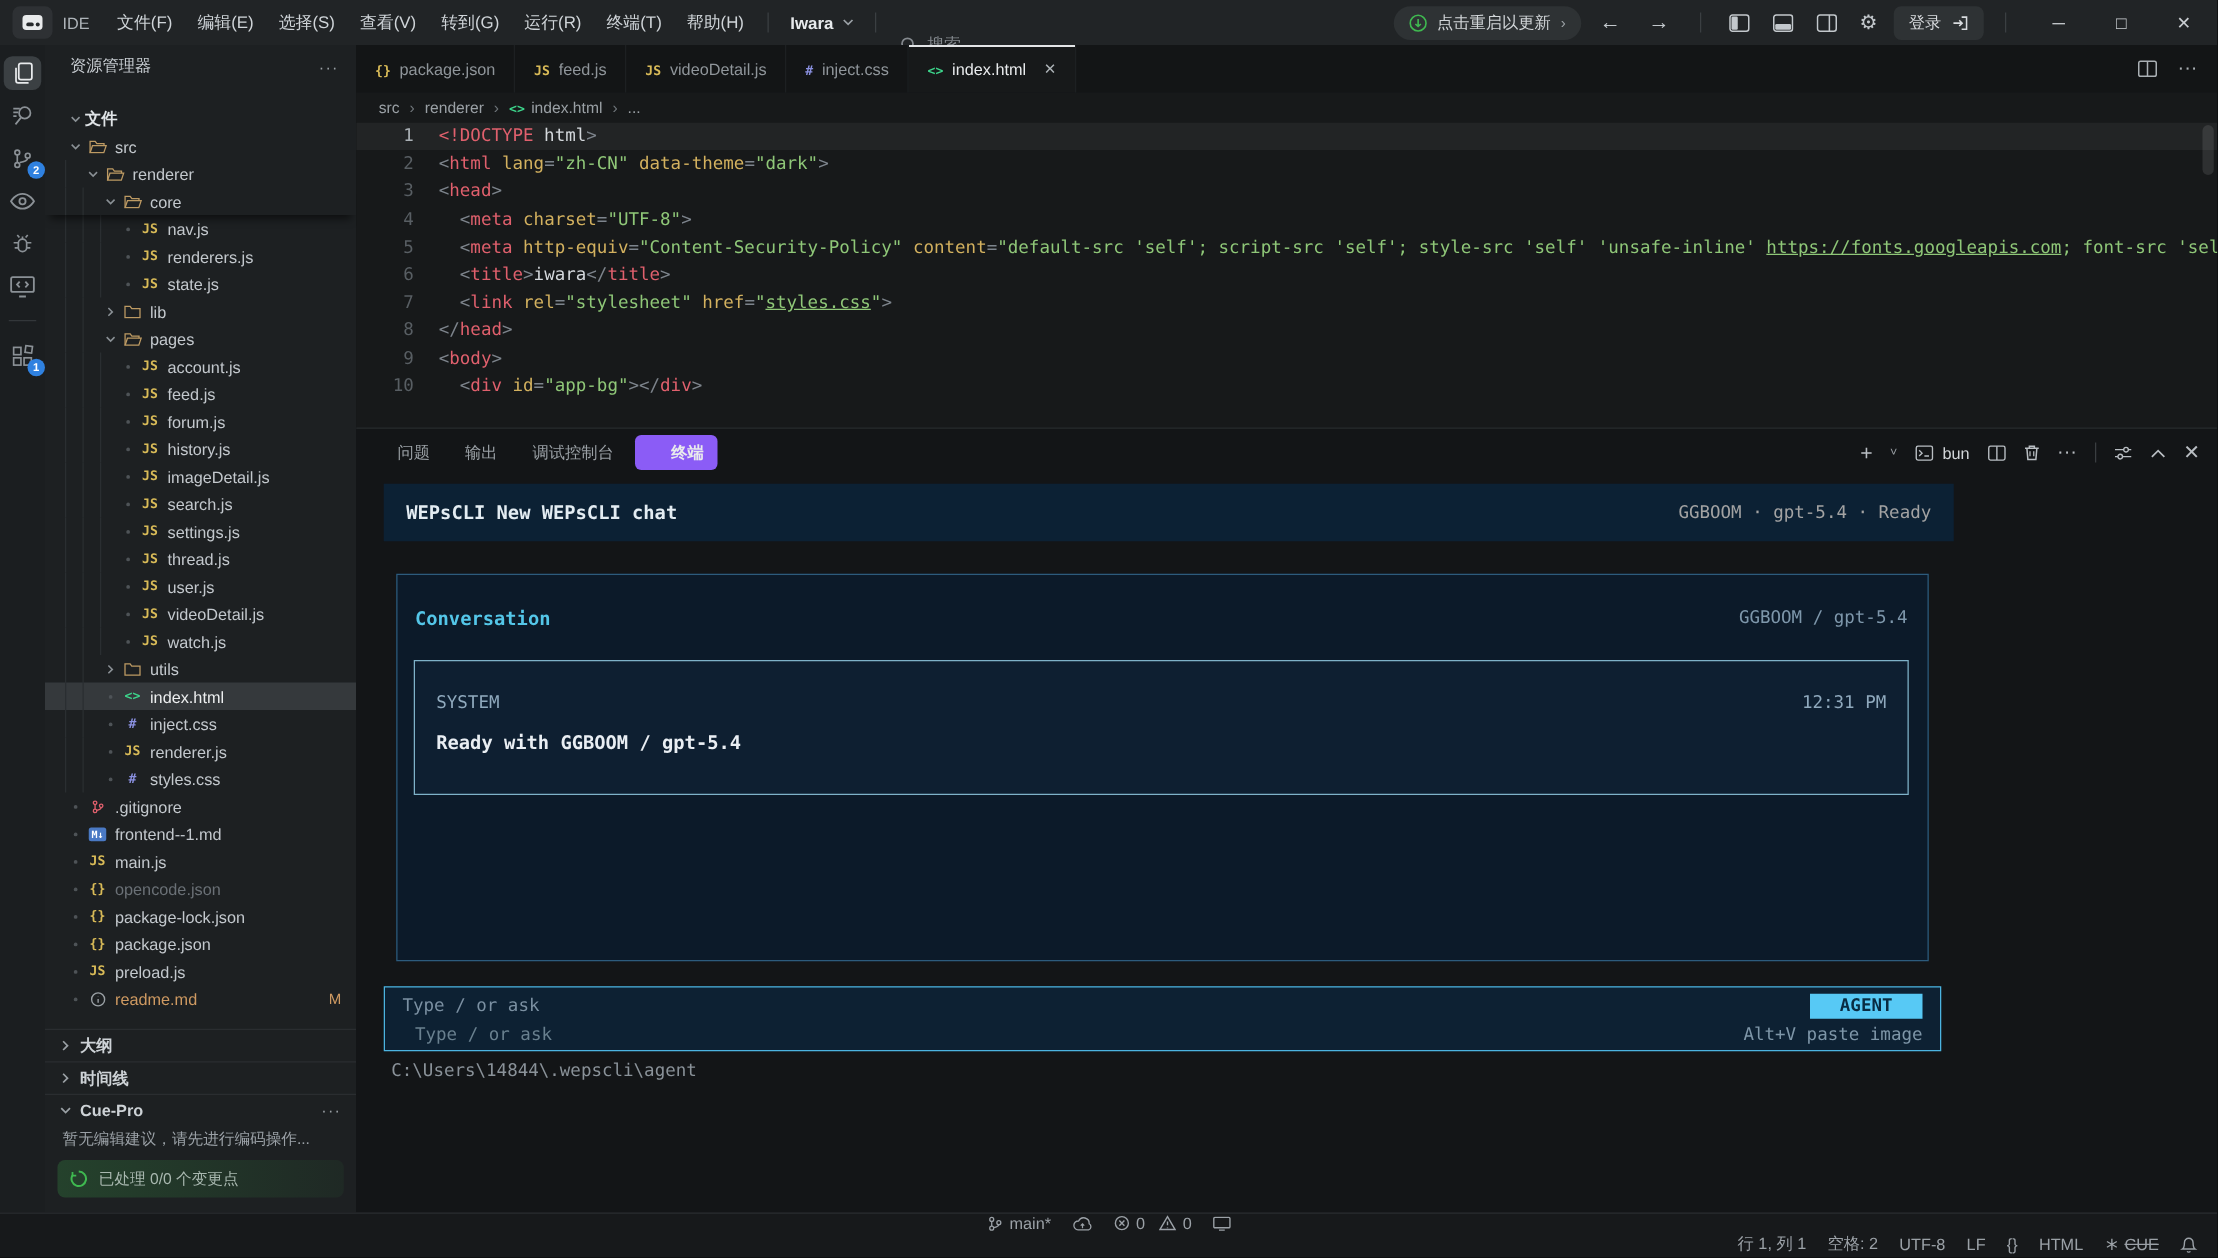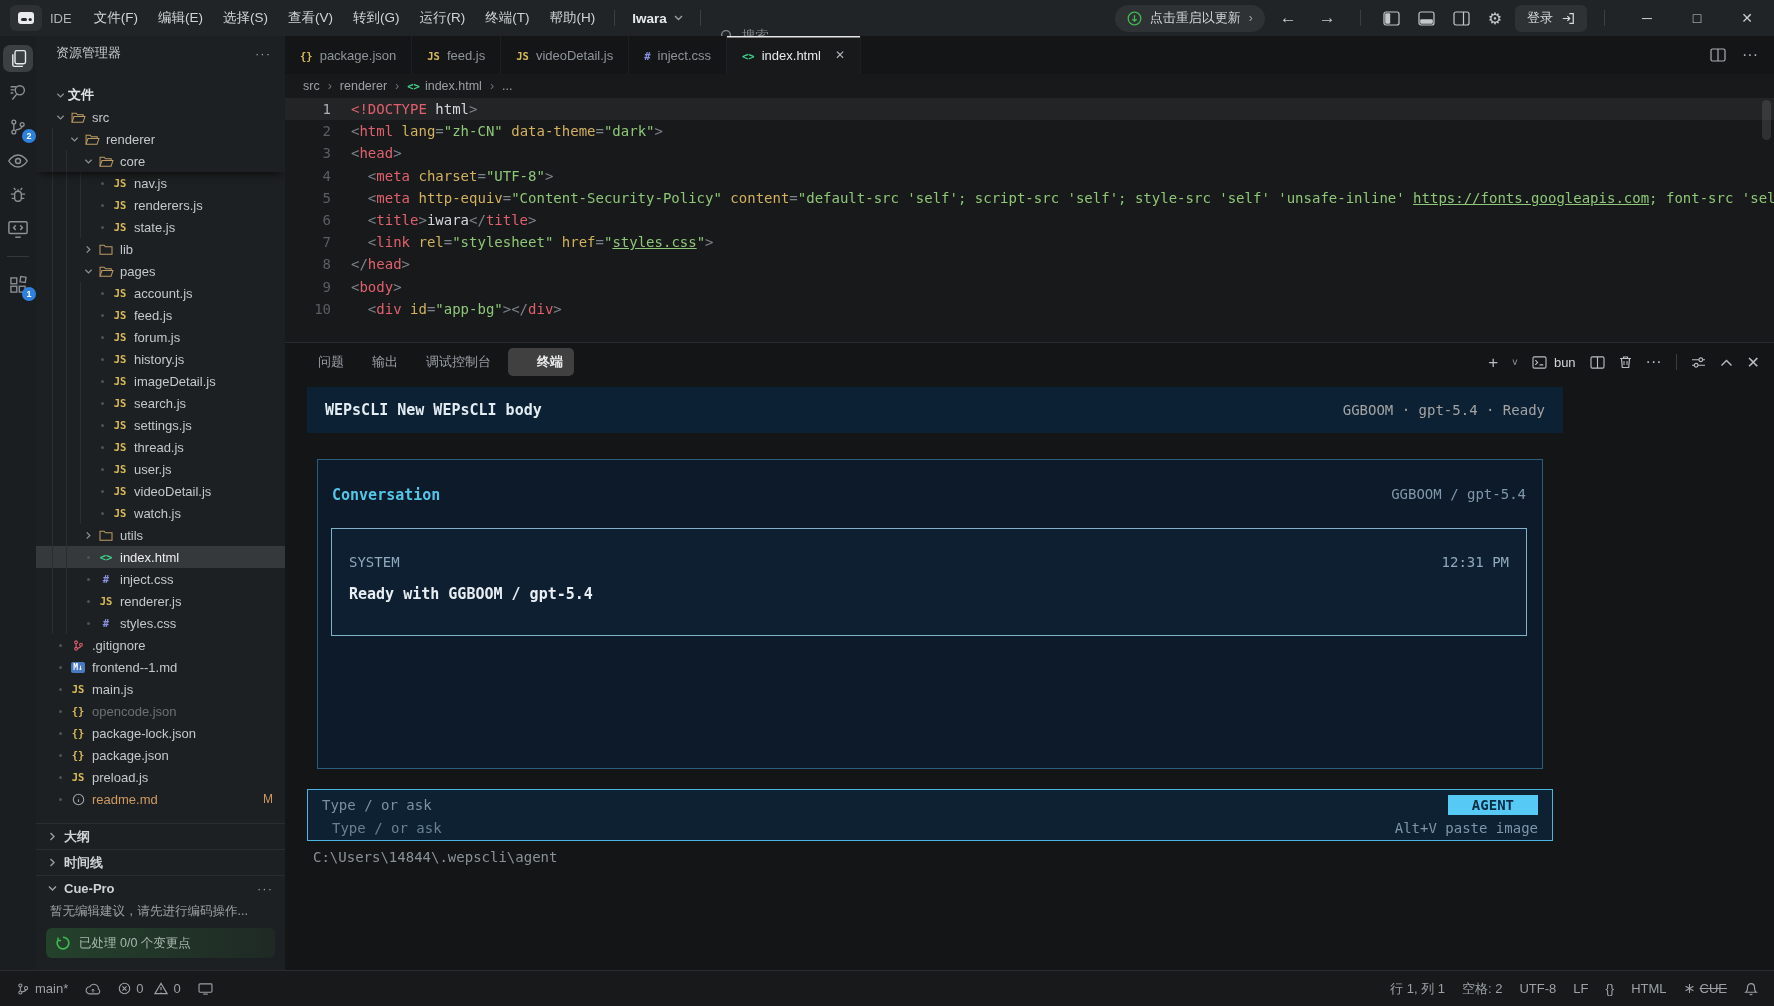--- a/index.html
+++ b/index.html
@@ -91,21 +91,21 @@
   .cl.cur .ln { color:#abb1b6; }
   .tk-p{color:#7d848c} .tk-tag{color:#e0606d} .tk-attr{color:#d3b15f} .tk-str{color:#8fc778}
   .tk-txt{color:#d4d8dc} .tk-link{color:#8fc778;text-decoration:underline}
   .sbv { position:absolute; right:3px; top:2px; width:9px; height:40px; background:rgba(255,255,255,.10); border-radius:5px; }
 
   
   .panel { position:absolute; left:0; right:0; top:306px; bottom:0; background:#131517;
            border-top:1px solid #282c2e; display:flex; flex-direction:column; }
   .p-head { height:38px; flex:none; display:flex; align-items:center; padding:0 14px 0 22px; gap:6px; }
   .p-tab { padding:5px 11px; font-size:13px; color:#9aa0a5; border-radius:5px; }
-  .p-tab.active { background:#404040; color:#e9ebec; font-weight:bold;padding-left:29px; }
+  .p-tab.active { background:#8b5cf6; color:#e9ebec; font-weight:bold;padding-left:29px; }
   .p-right { margin-left:auto; display:flex; align-items:center; gap:14px; color:#b9bec3; }
   .p-right .pdiv { width:1px; height:16px; background:#3a3e41; }
   .plus { font-size:17px; line-height:1; } .smallchev { font-size:10px; color:#9aa0a5; }
   .bun { display:flex; align-items:center; gap:7px; font-size:13px; color:#d2d6d9; }
   .term { flex:1; position:relative; font-family:"DejaVu Sans Mono",monospace; }
   .wep-bar { position:absolute; left:22px; top:6px; width:1256px; height:46px; background:#0c2134;
              display:flex; align-items:center; justify-content:space-between; padding:0 18px; }
   .wep-title { color:#e3ecf2; font-weight:bold; font-size:15px; }
   .wep-status { color:#a3a3a3; font-size:14px; }
   .convo { position:absolute; left:32px; top:78px; width:1226px; height:310px; border:1px solid #2d5b7c;
@@ -123,21 +123,21 @@
   .in-row.first { margin-top:3px; }
   .ph { color:#7b90a2; } .hint2 { color:#69808f; padding-left:10px; }
   .agent { background:#57c9f5; color:#092c42; font-weight:bold; padding:2px 24px; font-size:14px;
            font-family:"DejaVu Sans Mono",monospace; }
   .paste { color:#7e96a8; }
   .cwd { position:absolute; left:28px; top:468px; color:#8a9299; font-size:14px; }
 
   
   .status { position:absolute; left:0; right:0; bottom:0; height:36px; background:#17191b;
             border-top:1px solid #2a2d30; display:flex; align-items:center; padding:0 16px;
-            font-size:13px; color:#9ba1a7; }
+            font-size:13px; color:#9ba1a7;flex-direction:column; }
   .st-left,.st-right { display:flex; align-items:center; gap:17px; }
   .st-right { margin-left:auto; }
   .st-item { display:flex; align-items:center; gap:5px; white-space:nowrap; }
   .struck { text-decoration:line-through; }
 </style>
 </head>
 <body>
 
 <div class="app">
 
@@ -888,21 +888,21 @@
               <circle cx="5.5" cy="10" r="2" fill="#131517" stroke="#b9bec3" stroke-width="1.2"></circle>
             </svg>
           <svg width="13" height="9" viewBox="0 0 13 9">
               <path d="M1.5 7.5 6.5 2.5l5 5" stroke="#b9bec3" stroke-width="1.4" fill="none"></path>
             </svg>
           <span>✕</span>
         </div>
       </div>
       <div class="term">
         <div class="wep-bar">
-          <span class="wep-title">WEPsCLI New WEPsCLI body</span>
+          <span class="wep-title">WEPsCLI New WEPsCLI chat</span>
           <span class="wep-status">GGBOOM · gpt-5.4 · Ready</span>
         </div>
         <div class="convo">
           <div class="convo-head">
             <span class="convo-title">Conversation</span>
             <span class="convo-model">GGBOOM / gpt-5.4</span>
           </div>
           <div class="msg">
             <div class="msg-head">
               <span>SYSTEM</span>

